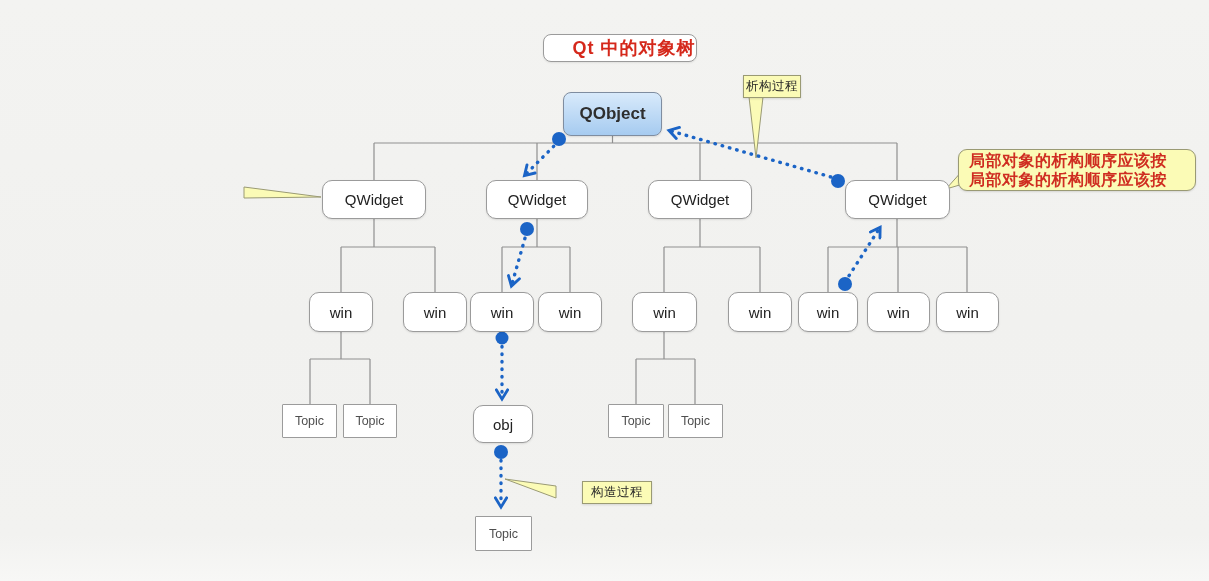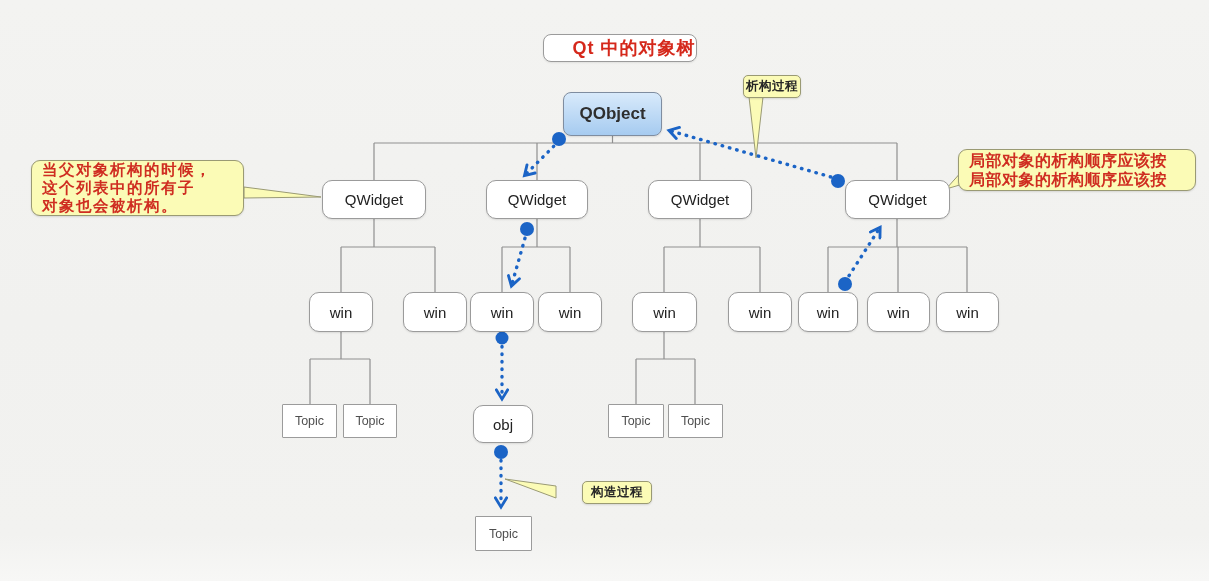--- a/index.html
+++ b/index.html
@@ -38,22 +38,22 @@
     color:var(--title-red);font-size:18px;font-weight:700;letter-spacing:1px;
     box-shadow:0 1px 2px rgba(0,0,0,0.08);
     padding-left:28px;
   }
   .note{
     position:absolute;box-sizing:border-box;background:var(--callout-yellow);
     border:1.2px solid #9a9a74;display:flex;flex-direction:column;justify-content:center;
     box-shadow:0 1px 2px rgba(0,0,0,0.12);
   }
   .note-small{
-    border-radius:5px;align-items:center;justify-content:center;
-    color:#262626;font-size:12.5px;letter-spacing:0.5px;font-weight:700;
+    border-radius:0;align-items:center;justify-content:center;
+    color:#262626;font-size:12.5px;letter-spacing:0.5px;font-weight:400;
   }
   .note-big{
     border-radius:9px;padding:4px 10px;
     color:var(--note-text-red);font-weight:700;
   }
   .note-big div{white-space:nowrap;}
   .note-left{font-size:15.5px;line-height:18px;letter-spacing:1.5px;}
   .note-right{font-size:16px;line-height:19px;letter-spacing:0.5px;}
   .gray-tree{stroke:var(--line-gray);stroke-width:1.2;fill:none;}
   .arrow-line{stroke:var(--arrow-blue);stroke-width:3.4;fill:none;
@@ -137,24 +137,19 @@
   <div class="node square" style="left:668px;top:404px;width:55px;height:34px">Topic</div>
 
   <div class="node round" style="left:473px;top:405px;width:60px;height:38px">obj</div>
 
   <div class="node square" style="left:475px;top:516px;width:57px;height:35px">Topic</div>
 
   <div class="note note-small" style="left:743px;top:75px;width:58px;height:23px">析构过程</div>
 
   <div class="note note-small" style="left:582px;top:481px;width:70px;height:23px">构造过程</div>
 
-  <div class="note note-big note-left" style="left:31px;top:160px;width:213px;height:56px">
-    <div>当父对象析构的时候，</div>
-    <div>这个列表中的所有子</div>
-    <div>对象也会被析构。</div>
-  </div>
 
   <div class="note note-big note-right" style="left:958px;top:149px;width:238px;height:42px">
     <div>局部对象的析构顺序应该按</div>
     <div>局部对象的析构顺序应该按</div>
   </div>
 
 </div>
 
 </body></html>

